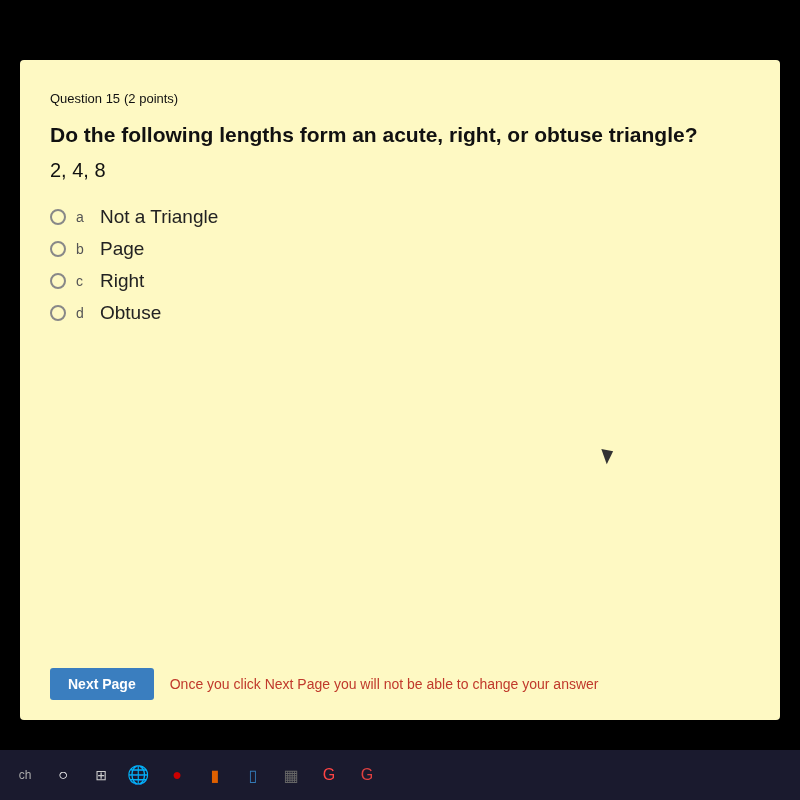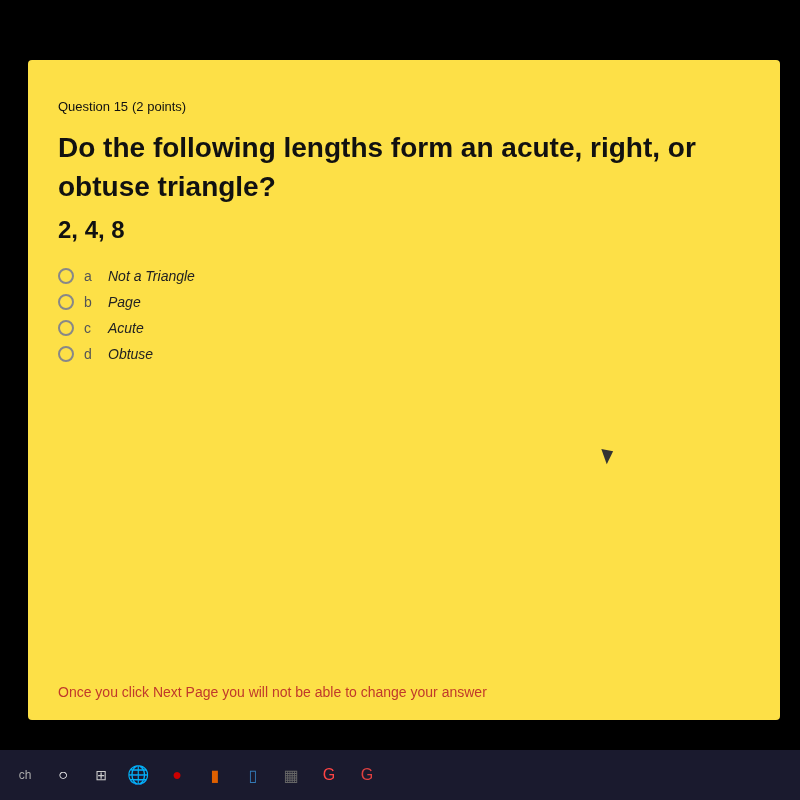--- a/index.html
+++ b/index.html
@@ -12,51 +12,50 @@
       overflow: hidden;
       position: relative;
     }
 
     .screen {
       position: absolute;
       top: 60px;
       left: 20px;
       right: 20px;
       bottom: 80px;
-      background: #fde047;
+      background: #fef9c3;
       border-radius: 4px;
-      padding: 38px 30px 20px 30px;
+      padding: 30px 30px 20px 30px;
       display: flex;
       flex-direction: column;
-      margin-left: 8px;
     }
 
     .question-header {
       font-size: 14px;
       font-weight: bold;
       margin-bottom: 14px;
       color: #111;
     }
 
     .question-header span {
       font-weight: normal;
       font-size: 13px;
     }
 
     .question-text {
-      font-size: 28px;
+      font-size: 21px;
       font-weight: bold;
       color: #111;
       margin-bottom: 10px;
       line-height: 1.4;
     }
 
     .question-values {
-      font-size: 24px;
-      font-weight: bold;
+      font-size: 20px;
+      font-weight: normal;
       color: #111;
       margin-bottom: 24px;
     }
 
     .options {
       display: flex;
       flex-direction: column;
       gap: 10px;
       margin-bottom: 40px;
     }
@@ -81,23 +80,22 @@
       flex-shrink: 0;
     }
 
     .option-letter {
       font-size: 14px;
       color: #555;
       width: 14px;
     }
 
     .option-label {
-      font-size: 14px;
+      font-size: 19px;
       color: #222;
-      font-style: italic;
     }
 
     .bottom-area {
       display: flex;
       align-items: center;
       gap: 16px;
       margin-top: auto;
       padding-top: 10px;
     }
 
@@ -191,30 +189,31 @@
       <span class="option-label">Not a Triangle</span>
     </div>
     <div class="option-row">
       <input type="radio" name="answer" class="option-radio" style="">
       <span class="option-letter">b</span>
       <span class="option-label">Page</span>
     </div>
     <div class="option-row">
       <input type="radio" name="answer" class="option-radio" style="">
       <span class="option-letter">c</span>
-      <span class="option-label">Acute</span>
+      <span class="option-label">Right</span>
     </div>
     <div class="option-row">
       <input type="radio" name="answer" class="option-radio" style="">
       <span class="option-letter">d</span>
       <span class="option-label">Obtuse</span>
     </div>
   </div>
 
   <div class="bottom-area">
+    <button class="next-page-btn">Next Page</button>
     <span class="warning-text">Once you click Next Page you will not be able to change your answer</span>
   </div>
 </div>
 
 <div class="cursor"></div>
 
 <div class="taskbar">
   <div class="taskbar-icon" style="color:#aaa;font-size:12px;width:30px;">ch</div>
   <div class="taskbar-icon" style="color:#fff;font-size:16px;">○</div>
   <div class="taskbar-icon" style="font-size:14px;">⊞</div>

